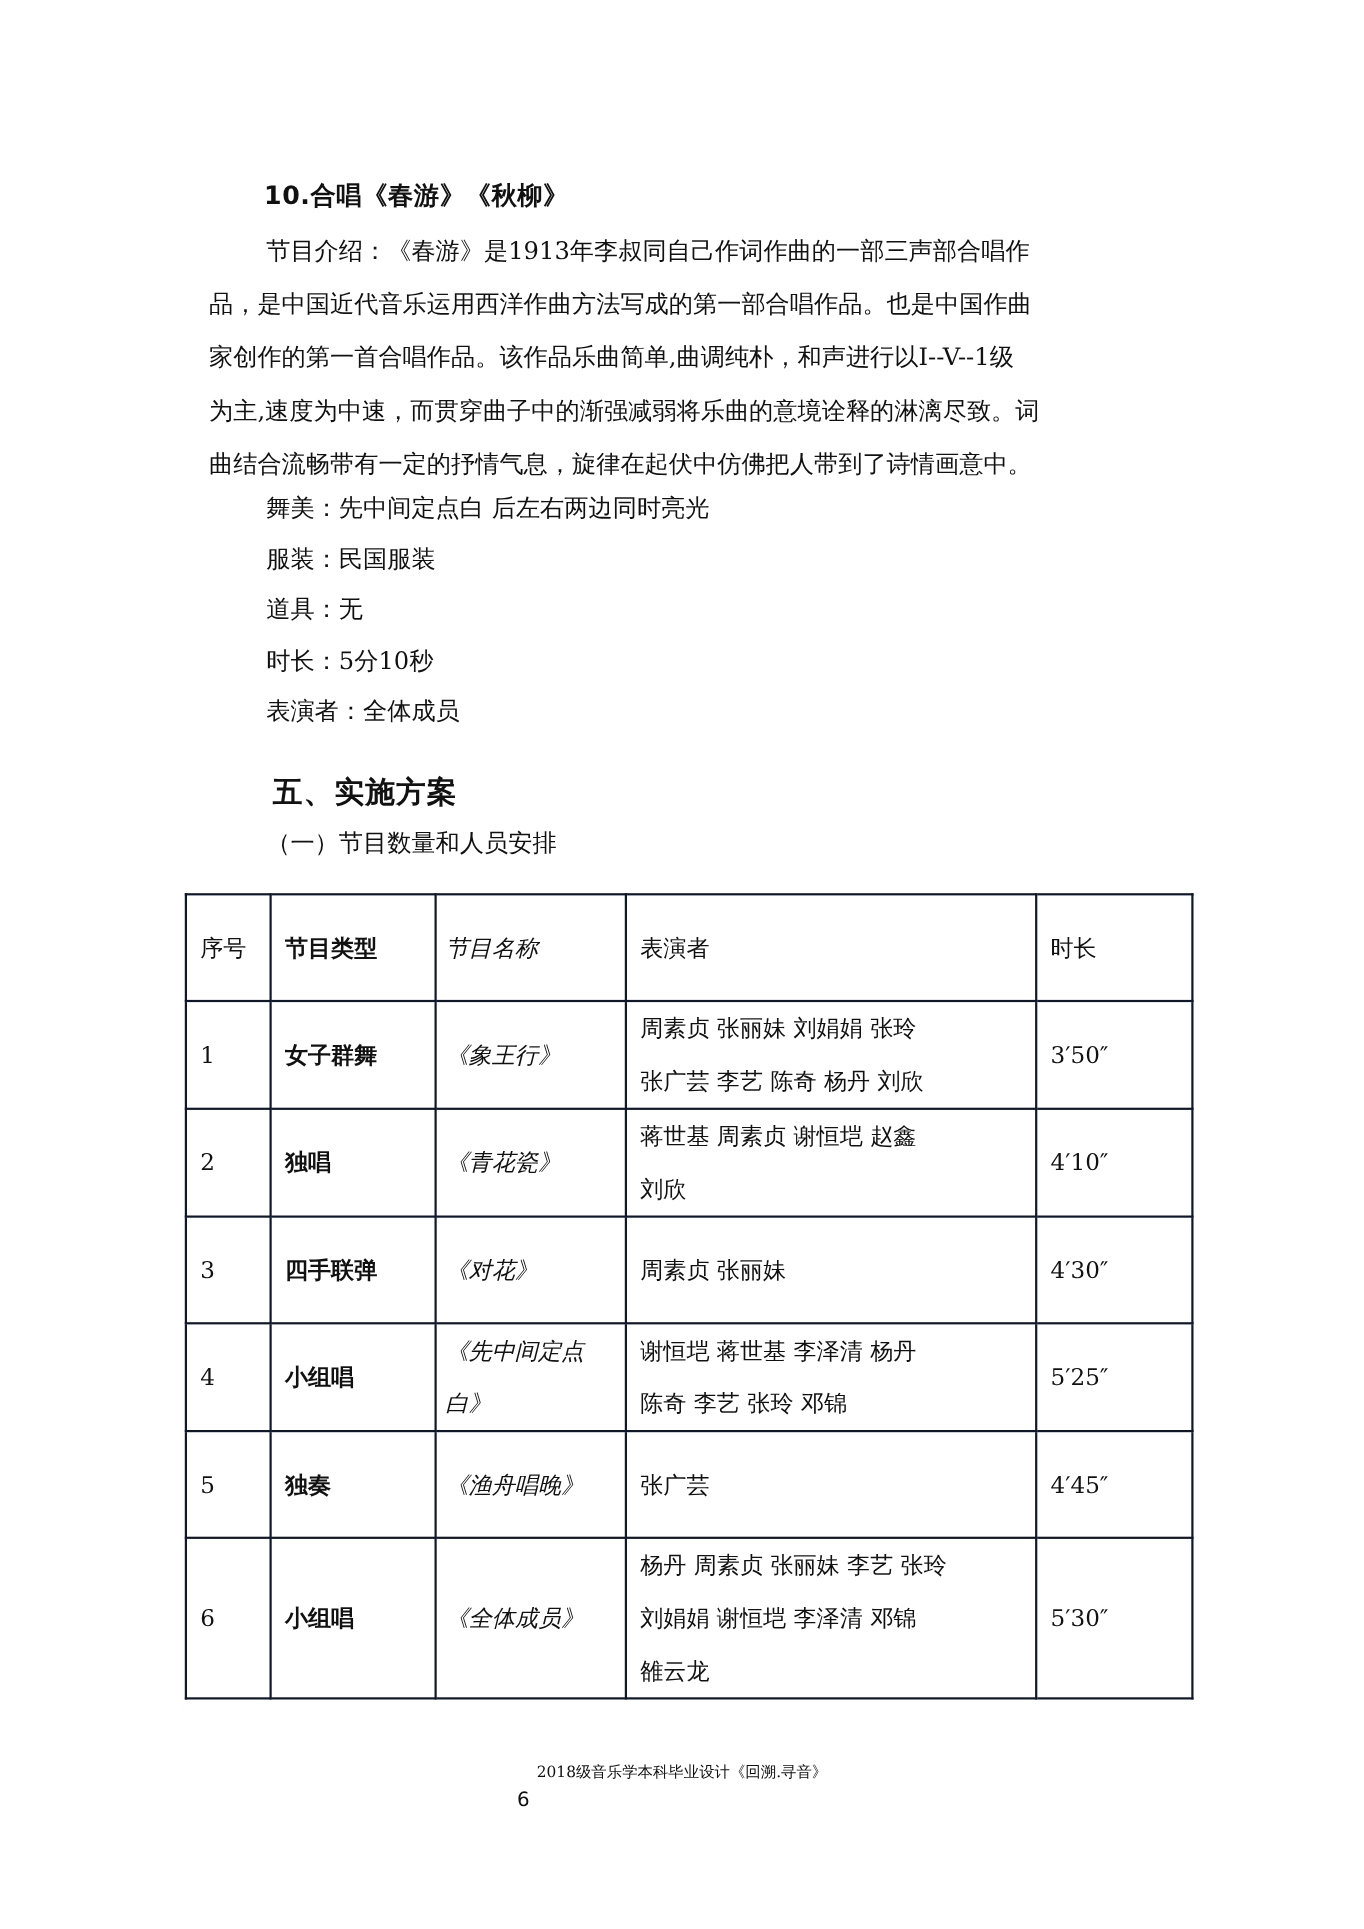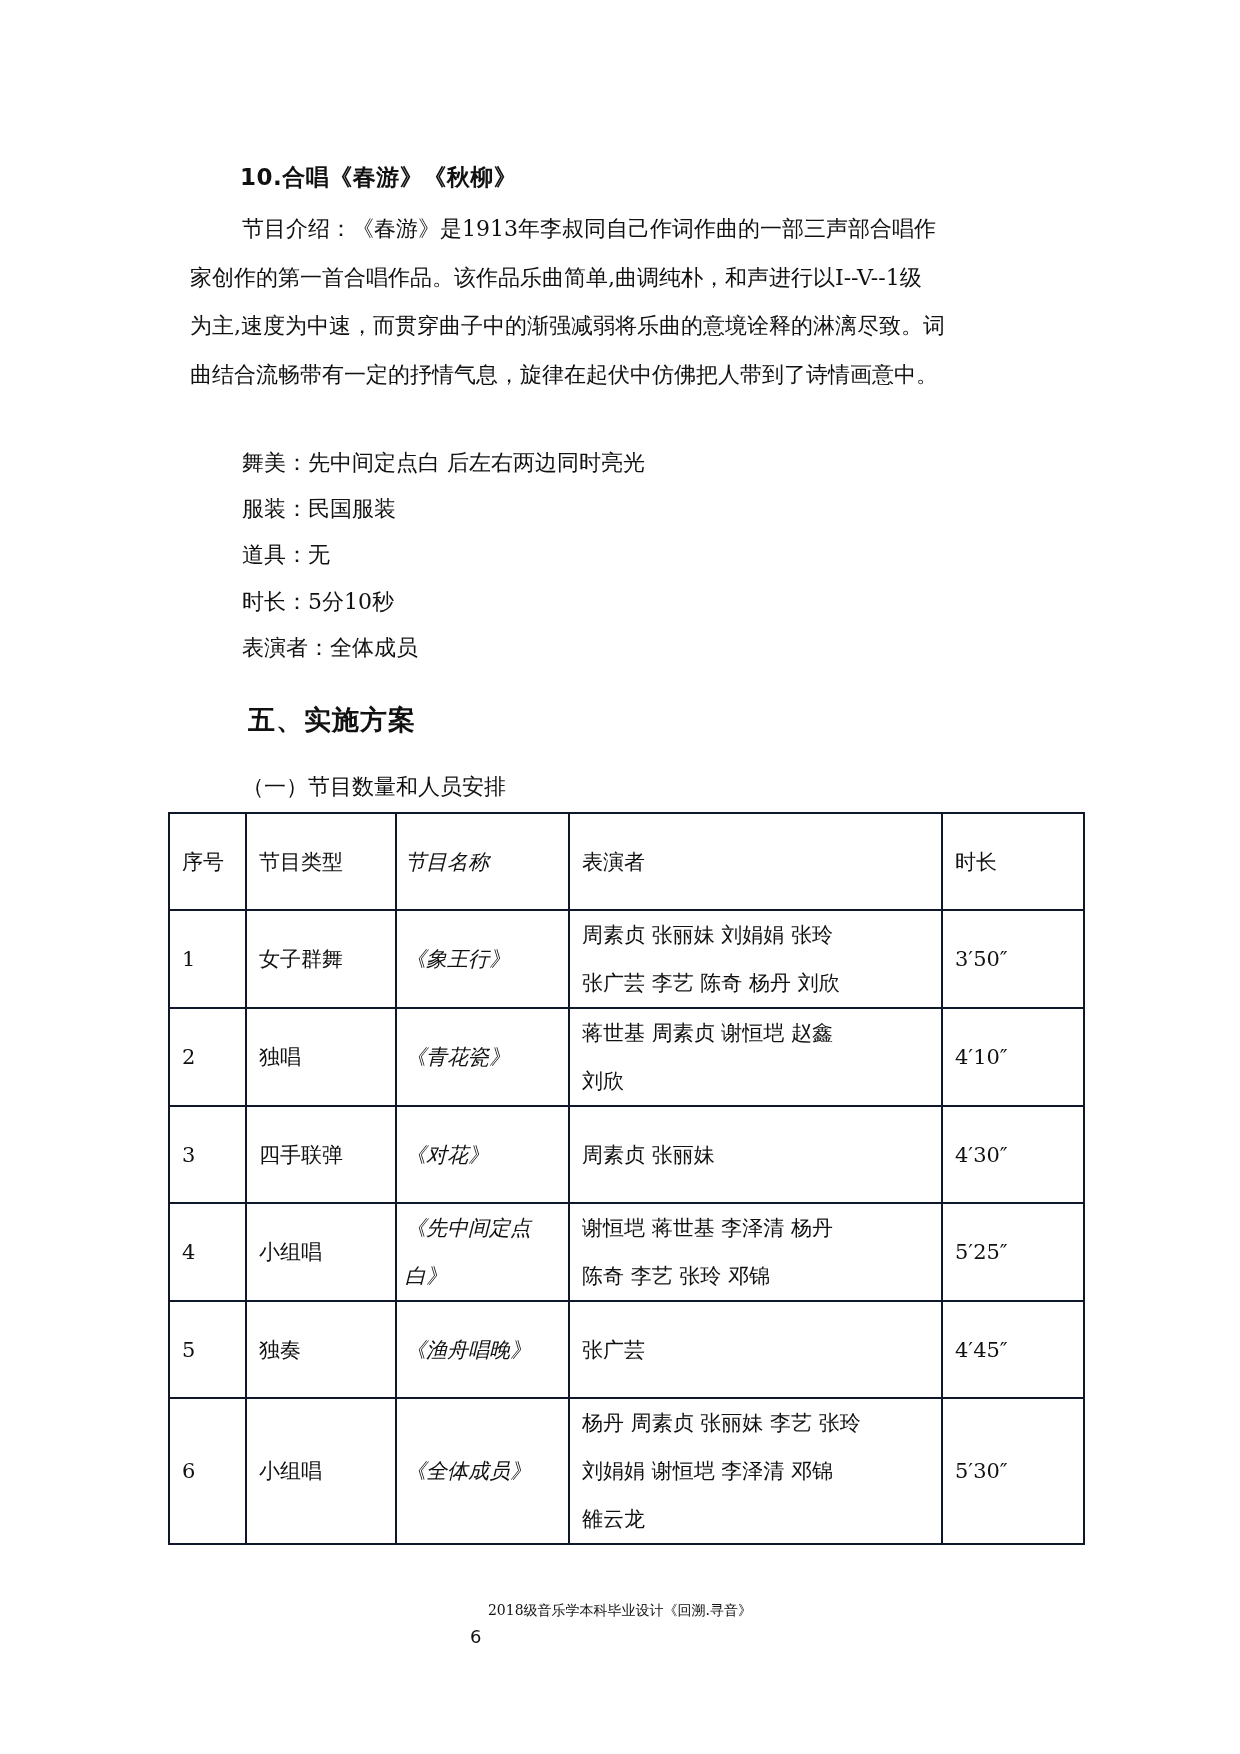--- a/index.html
+++ b/index.html
@@ -6,42 +6,43 @@
   body { width: 1240px; height: 1754px; position: relative; overflow: hidden;
          font-family: "DejaVu Serif", "Liberation Serif", serif; color: #111; }
   .abs { position: absolute; }
   .h10 { left: 240px; top: 162px; font-size: 23px; font-weight: bold;
          font-family: "DejaVu Sans", sans-serif; letter-spacing: 0.5px; }
   .para { left: 190px; top: 205px; width: 880px; font-size: 22px; line-height: 48.5px; }
   .para .indent { display: inline-block; width: 52px; }
   .kv { left: 242px; font-size: 22px; line-height: 30px; }
   .h5 { left: 248px; top: 702px; font-size: 27px; font-weight: bold;
         font-family: "DejaVu Sans", sans-serif; letter-spacing: 1px; }
-  .sub { left: 242px; top: 772px; font-size: 22px; }
+  .sub { left: 242px; top: 752px; font-size: 22px; }
   table { position: absolute; left: 168px; top: 812px; border-collapse: collapse;
           font-size: 21px; }
   td { border: 2px solid #0f172a; padding: 0 0 0 10px; vertical-align: middle;
        line-height: 48px; }
   td.c1 { width: 63px; padding-left: 12px; }
-  td.c2 { width: 136px; padding-left: 12px; }
+  td.c2 { width: 136px; padding-left: 12px; font-weight: bold; }
   td.c3 { width: 163px; padding-left: 8px; font-style: italic; }
   td.c4 { width: 359px; padding-left: 12px; }
   td.c5 { width: 128px; padding-left: 12px; margin-left: 21px; }
   tr.r { height: 97px; }
   tr.r6 { height: 145px; }
   .footer { left: 0; width: 1240px; text-align: center; top: 1602px; font-size: 14px; }
   .pagenum { left: 470px; top: 1626px; font-size: 18px; font-family: "DejaVu Sans", sans-serif; }
 </style>
 </head>
 <body>
 
 <div class="abs h10">10.合唱《春游》《秋柳》</div>
 
 <div class="abs para">
   <div><span class="indent"></span><span>节目介绍：《春游》是1913年李叔同自己作词作曲的一部三声部合唱作</span></div>
+  <div>品，是中国近代音乐运用西洋作曲方法写成的第一部合唱作品。也是中国作曲</div>
   <div>家创作的第一首合唱作品。该作品乐曲简单,曲调纯朴，和声进行以I--V--1级</div>
   <div>为主,速度为中速，而贯穿曲子中的渐强减弱将乐曲的意境诠释的淋漓尽致。词</div>
   <div>曲结合流畅带有一定的抒情气息，旋律在起伏中仿佛把人带到了诗情画意中。</div>
 </div>
 
 <div class="abs kv" style="top:448px">舞美：先中间定点白 后左右两边同时亮光</div>
 <div class="abs kv" style="top:494px">服装：民国服装</div>
 <div class="abs kv" style="top:540px">道具：无</div>
 <div class="abs kv" style="top:587px">时长：5分10秒</div>
 <div class="abs kv" style="top:633px">表演者：全体成员</div>

